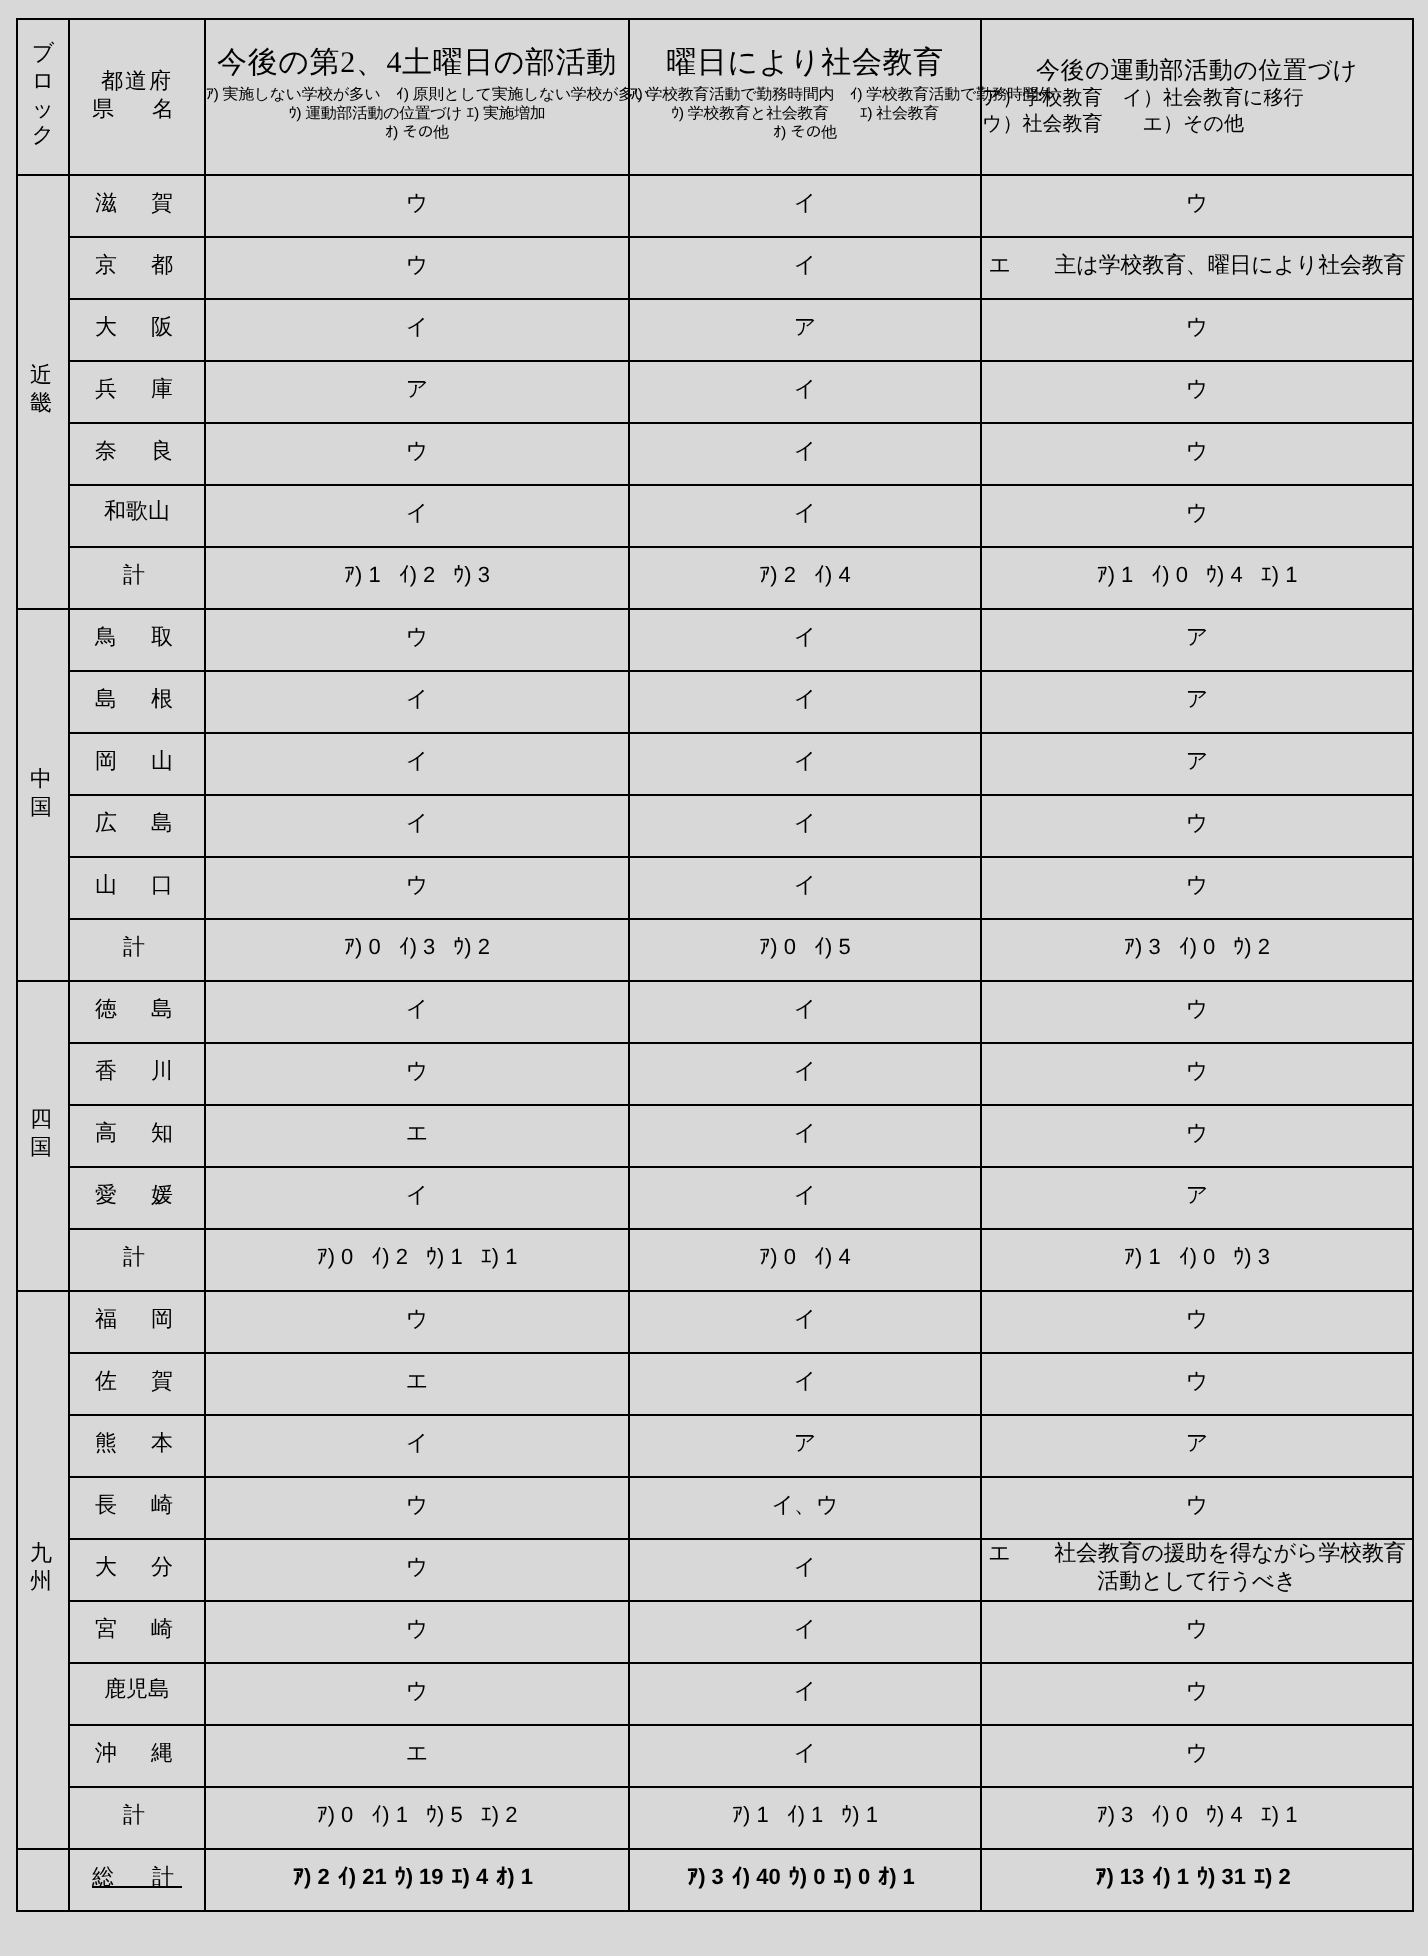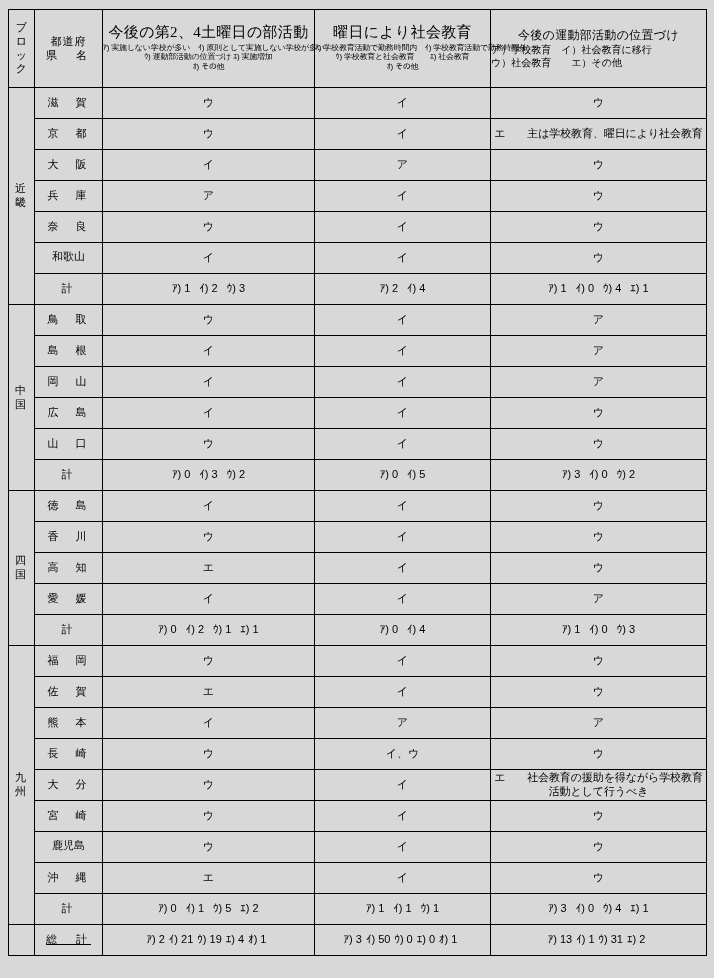--- a/index.html
+++ b/index.html
@@ -118,20 +118,21 @@
   .sum .seg { display: inline-block; margin-right: 9px; }
   .sum .seg:last-child { margin-right: 0; }
   .total-label {
     font-size: 12px;
     letter-spacing: 4px;
     text-decoration: underline;
   }
   .sum-total {
     font-size: 11px;
     white-space: nowrap;
+    font-weight: bold;
   }
   .sum-total .seg { display: inline-block; margin-right: 4px; }
   .thickline td { border-bottom: 2px solid #000; }
 </style>
 </head>
 <body>
 
 <div class="page">
   <table class="survey">
     <colgroup>
@@ -352,18 +353,18 @@
         <tr class="row thickline">
           <td class="prefname">計</td>
           <td class="sum"><span class="seg">ｱ) 0</span><span class="seg">ｲ) 1</span><span class="seg">ｳ) 5</span><span class="seg">ｴ) 2</span></td>
           <td class="sum"><span class="seg">ｱ) 1</span><span class="seg">ｲ) 1</span><span class="seg">ｳ) 1</span></td>
           <td class="sum"><span class="seg">ｱ) 3</span><span class="seg">ｲ) 0</span><span class="seg">ｳ) 4</span><span class="seg">ｴ) 1</span></td>
         </tr>
         <tr class="row">
           <td></td>
           <td class="total-label">総　計</td>
           <td class="sum-total"><span class="seg">ｱ) 2</span><span class="seg">ｲ) 21</span><span class="seg">ｳ) 19</span><span class="seg">ｴ) 4</span><span class="seg">ｵ) 1</span></td>
-          <td class="sum-total"><span class="seg">ｱ) 3</span><span class="seg">ｲ) 50</span><span class="seg">ｳ) 0</span><span class="seg">ｴ) 0</span><span class="seg">ｵ) 1</span></td>
+          <td class="sum-total"><span class="seg">ｱ) 3</span><span class="seg">ｲ) 40</span><span class="seg">ｳ) 0</span><span class="seg">ｴ) 0</span><span class="seg">ｵ) 1</span></td>
           <td class="sum-total"><span class="seg">ｱ) 13</span><span class="seg">ｲ) 1</span><span class="seg">ｳ) 31</span><span class="seg">ｴ) 2</span></td>
         </tr>
       </tbody>
   </table>
 </div>
 
 </body></html>

